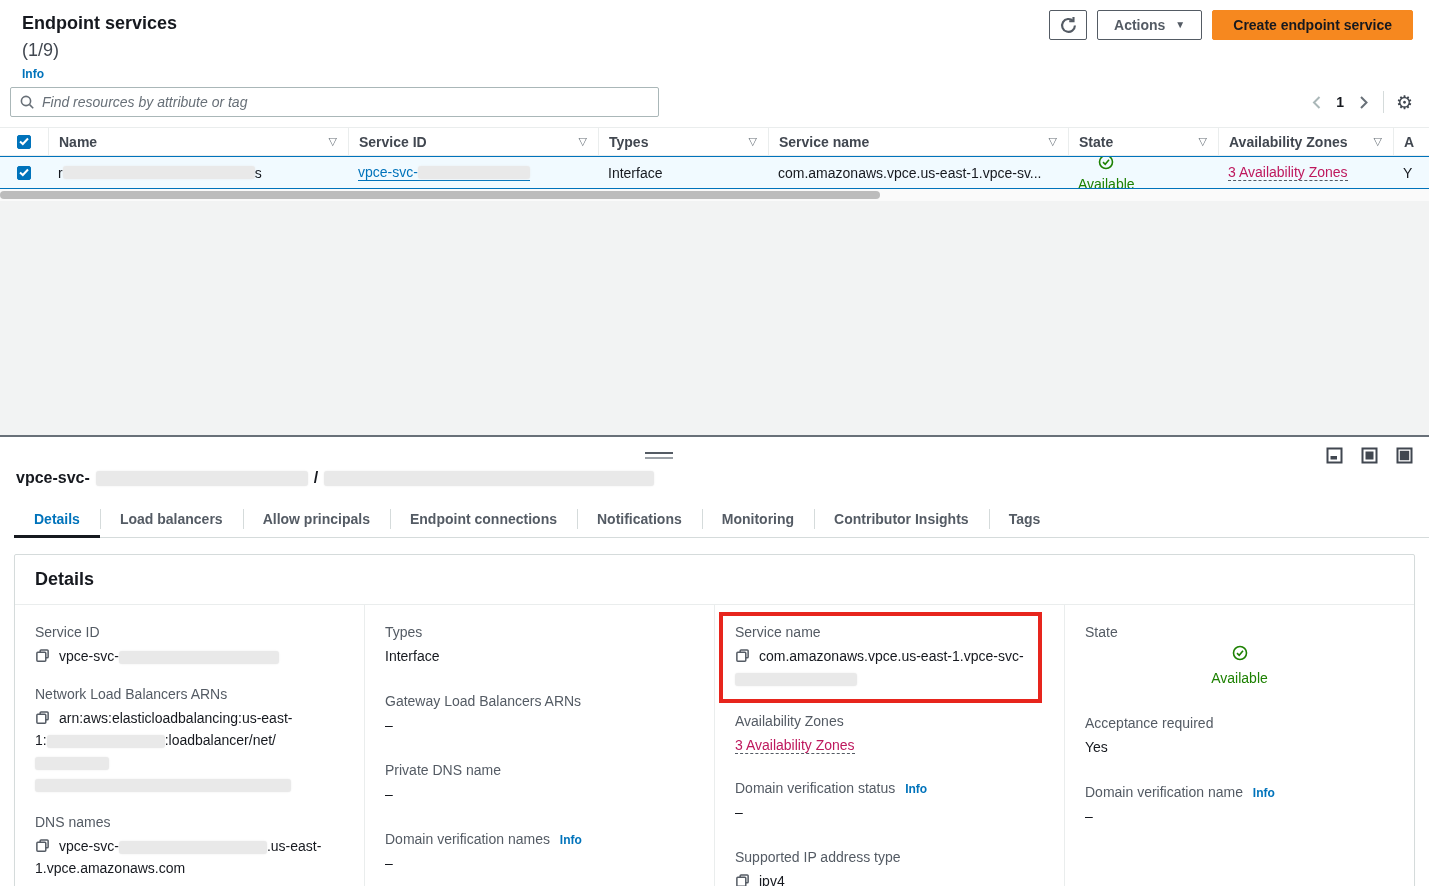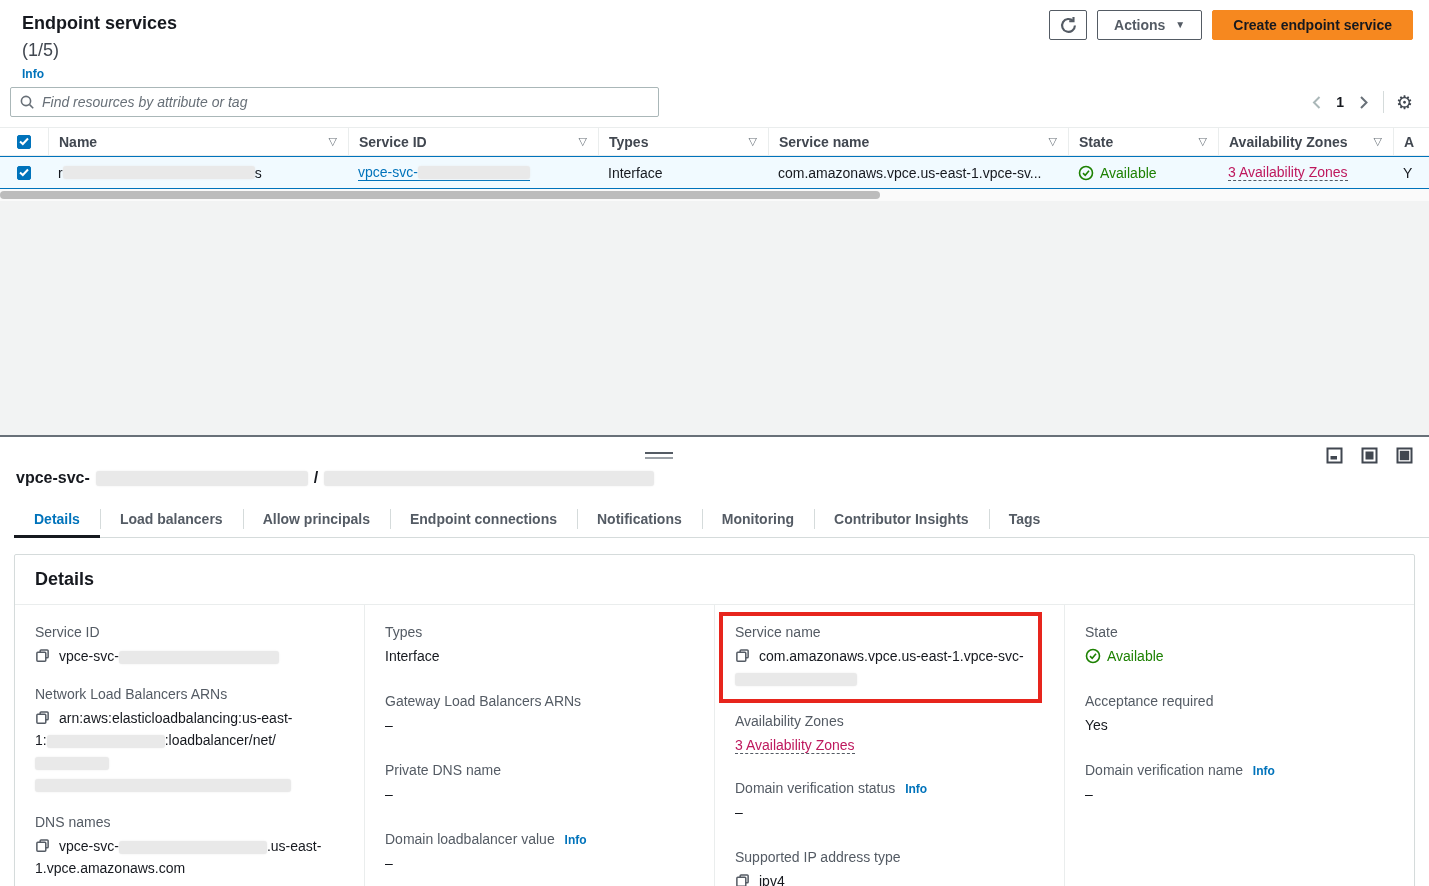--- a/index.html
+++ b/index.html
@@ -52,21 +52,21 @@
   .tbl-row { display:flex; height:33px; align-items:stretch; background:#f1faff;
              border-top:1px solid #0073bb; border-bottom:1px solid #0073bb; font-size:14px; cursor:pointer; }
   .td { display:flex; align-items:center; padding:0 10px; white-space:nowrap; overflow:hidden; }
   .checkbox { width:14px; height:14px; background:#0073bb; border:1px solid #0073bb; border-radius:2px;
               display:flex; align-items:center; justify-content:center; cursor:pointer; flex:none; }
   .redact { display:inline-block; height:13px; background:#e9e9e9; border-radius:3px;
             vertical-align:middle; box-shadow:0 0 2px #ececec; }
   .redact-tall { height:15px; }
   .link-u { display:inline-flex; align-items:center; border-bottom:1px solid #0073bb; cursor:pointer; }
   .link-text { color:#0073bb; }
-  .state-green { color:#1d8102; display:flex; align-items:center; gap:6px; }
+  .state-green { color:#1d8102; display:flex; align-items:center; gap:6px;flex-direction:column; }
   .dashed-link { border-bottom:1px dashed #545b64; cursor:pointer; color:#be185d;text-align:right; }
   .hscroll { height:12px; background:#fafafa; padding-top:2px; }
   .hscroll-thumb { height:8px; width:880px; background:#bcbcbc; border-radius:4px; cursor:pointer; }
 
   
   .spacer { height:234px; background:#f2f3f3; }
 
   
   .split-panel { background:#fff; border-top:2px solid #687078; height:493px; position:relative; }
   .drag-handle { position:absolute; top:15px; left:645px; width:28px; cursor:row-resize; }
@@ -97,21 +97,21 @@
   .red-box { border:4px solid #e7251d; padding:8px 10px 10px 12px; margin:-12px 2px 10px -16px; }
   .red-box .field { margin-bottom:0; }
 </style>
 </head>
 <body>
 
 <div class="top-section">
   <div class="header-row">
     <div class="title-wrap">
       <span class="page-title">Endpoint services</span>
-      <span class="page-counter">(1/5)</span>
+      <span class="page-counter">(1/9)</span>
       <span class="info-link">Info</span>
     </div>
     <div class="header-buttons">
       <button class="btn btn-refresh">
         <span style="display:flex;">
           <svg width="19" height="19" viewBox="0 0 16 16">
               <path d="M13.4 8a5.4 5.4 0 1 1-1.5-3.8" fill="none" stroke="#545b64" stroke-width="1.8"></path>
               <polyline points="12.2,0.8 12.2,4.4 8.6,4.4" fill="none" stroke="#545b64" stroke-width="1.8"></polyline>
             </svg>
         </span>
@@ -335,21 +335,21 @@
         <div class="field" style="margin-top:26px;">
           <div class="flabel">Gateway Load Balancers ARNs</div>
           <div class="fvalue">–</div>
         </div>
         <div class="field" style="margin-top:26px;">
           <div class="flabel">Private DNS name</div>
           <div class="fvalue">–</div>
         </div>
         <div class="field" style="margin-top:26px;">
           <div class="flabel">
-            <span>Domain loadbalancer value</span>
+            <span>Domain verification names</span>
             <span class="info-link">Info</span>
           </div>
           <div class="fvalue">–</div>
         </div>
       </div>
 
       <div class="dcol">
         <div class="red-box">
           <div class="field">
             <div class="flabel">Service name</div>

